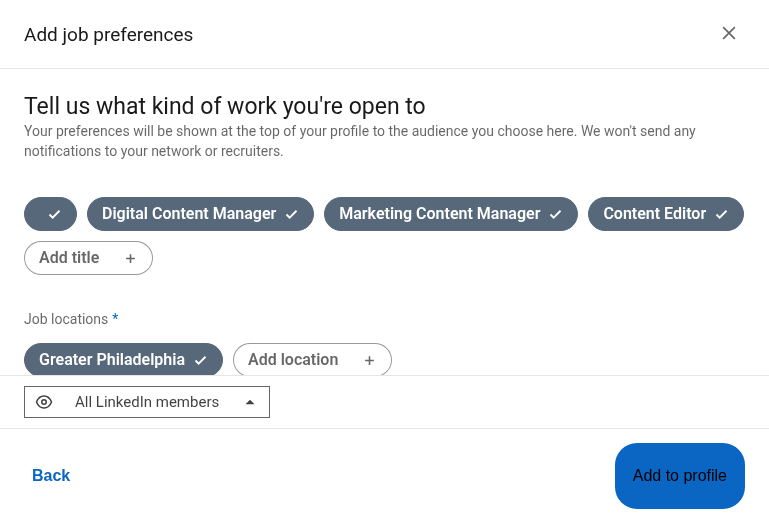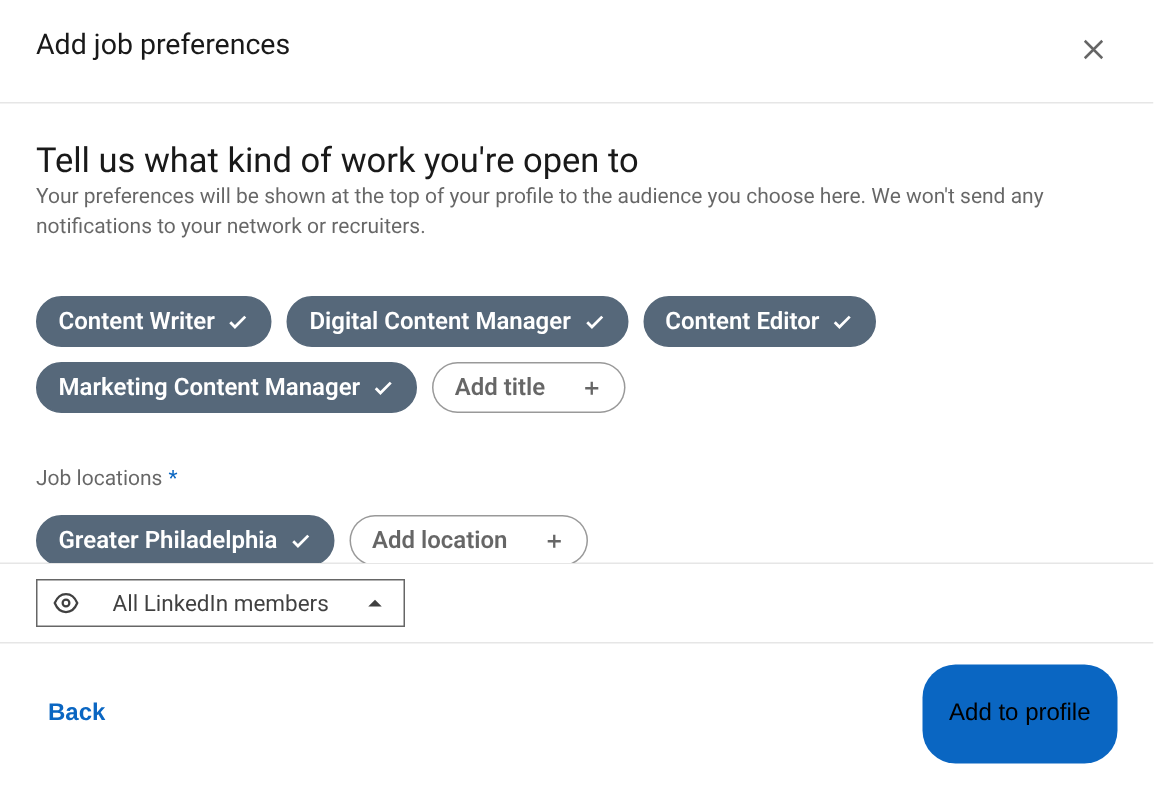--- a/index.html
+++ b/index.html
@@ -13,21 +13,21 @@
     }
     .modal {
       width: 100%;
       height: 100%;
       display: flex;
       flex-direction: column;
     }
     .modal-header {
       display: flex;
       justify-content: space-between;
-      align-items: flex-start;
+      align-items: center;
       padding: 18px 24px 18px 24px;
       border-bottom: 1px solid #e6e6e6;
     }
     .modal-title {
       font-size: 19px;
       font-weight: 400;
       color: rgba(0,0,0,0.9);
     }
     .close-btn {
       background: none;
@@ -167,45 +167,44 @@
     </button>
   </div>
 
   <div class="modal-body">
     <div class="heading">Tell us what kind of work you're open to</div>
     <div class="subheading">Your preferences will be shown at the top of your profile to the audience you choose here. We won't send any notifications to your network or recruiters.</div>
 
     <div class="field-group">
       <div class="pill-row">
         <div class="pill pill-selected">
-          <span>Content Writer</span>
           <span class="pill-icon">
               <svg viewBox="0 0 24 24" fill="none" stroke="#fff" stroke-width="3">
                 <path d="M4 12 L9 17 L20 6"></path>
               </svg>
             </span>
         </div>
         <div class="pill pill-selected">
           <span>Digital Content Manager</span>
           <span class="pill-icon">
               <svg viewBox="0 0 24 24" fill="none" stroke="#fff" stroke-width="3">
                 <path d="M4 12 L9 17 L20 6"></path>
               </svg>
             </span>
         </div>
         <div class="pill pill-selected">
+          <span>Marketing Content Manager</span>
+          <span class="pill-icon">
+              <svg viewBox="0 0 24 24" fill="none" stroke="#fff" stroke-width="3">
+                <path d="M4 12 L9 17 L20 6"></path>
+              </svg>
+            </span>
+        </div>
+        <div class="pill pill-selected">
           <span>Content Editor</span>
-          <span class="pill-icon">
-              <svg viewBox="0 0 24 24" fill="none" stroke="#fff" stroke-width="3">
-                <path d="M4 12 L9 17 L20 6"></path>
-              </svg>
-            </span>
-        </div>
-        <div class="pill pill-selected">
-          <span>Marketing Content Manager</span>
           <span class="pill-icon">
               <svg viewBox="0 0 24 24" fill="none" stroke="#fff" stroke-width="3">
                 <path d="M4 12 L9 17 L20 6"></path>
               </svg>
             </span>
         </div>
         <div class="pill pill-add">
           <span>Add title</span>
           <span class="pill-icon">
               <svg viewBox="0 0 24 24" fill="none" stroke="rgba(0,0,0,0.6)" stroke-width="2.5">

